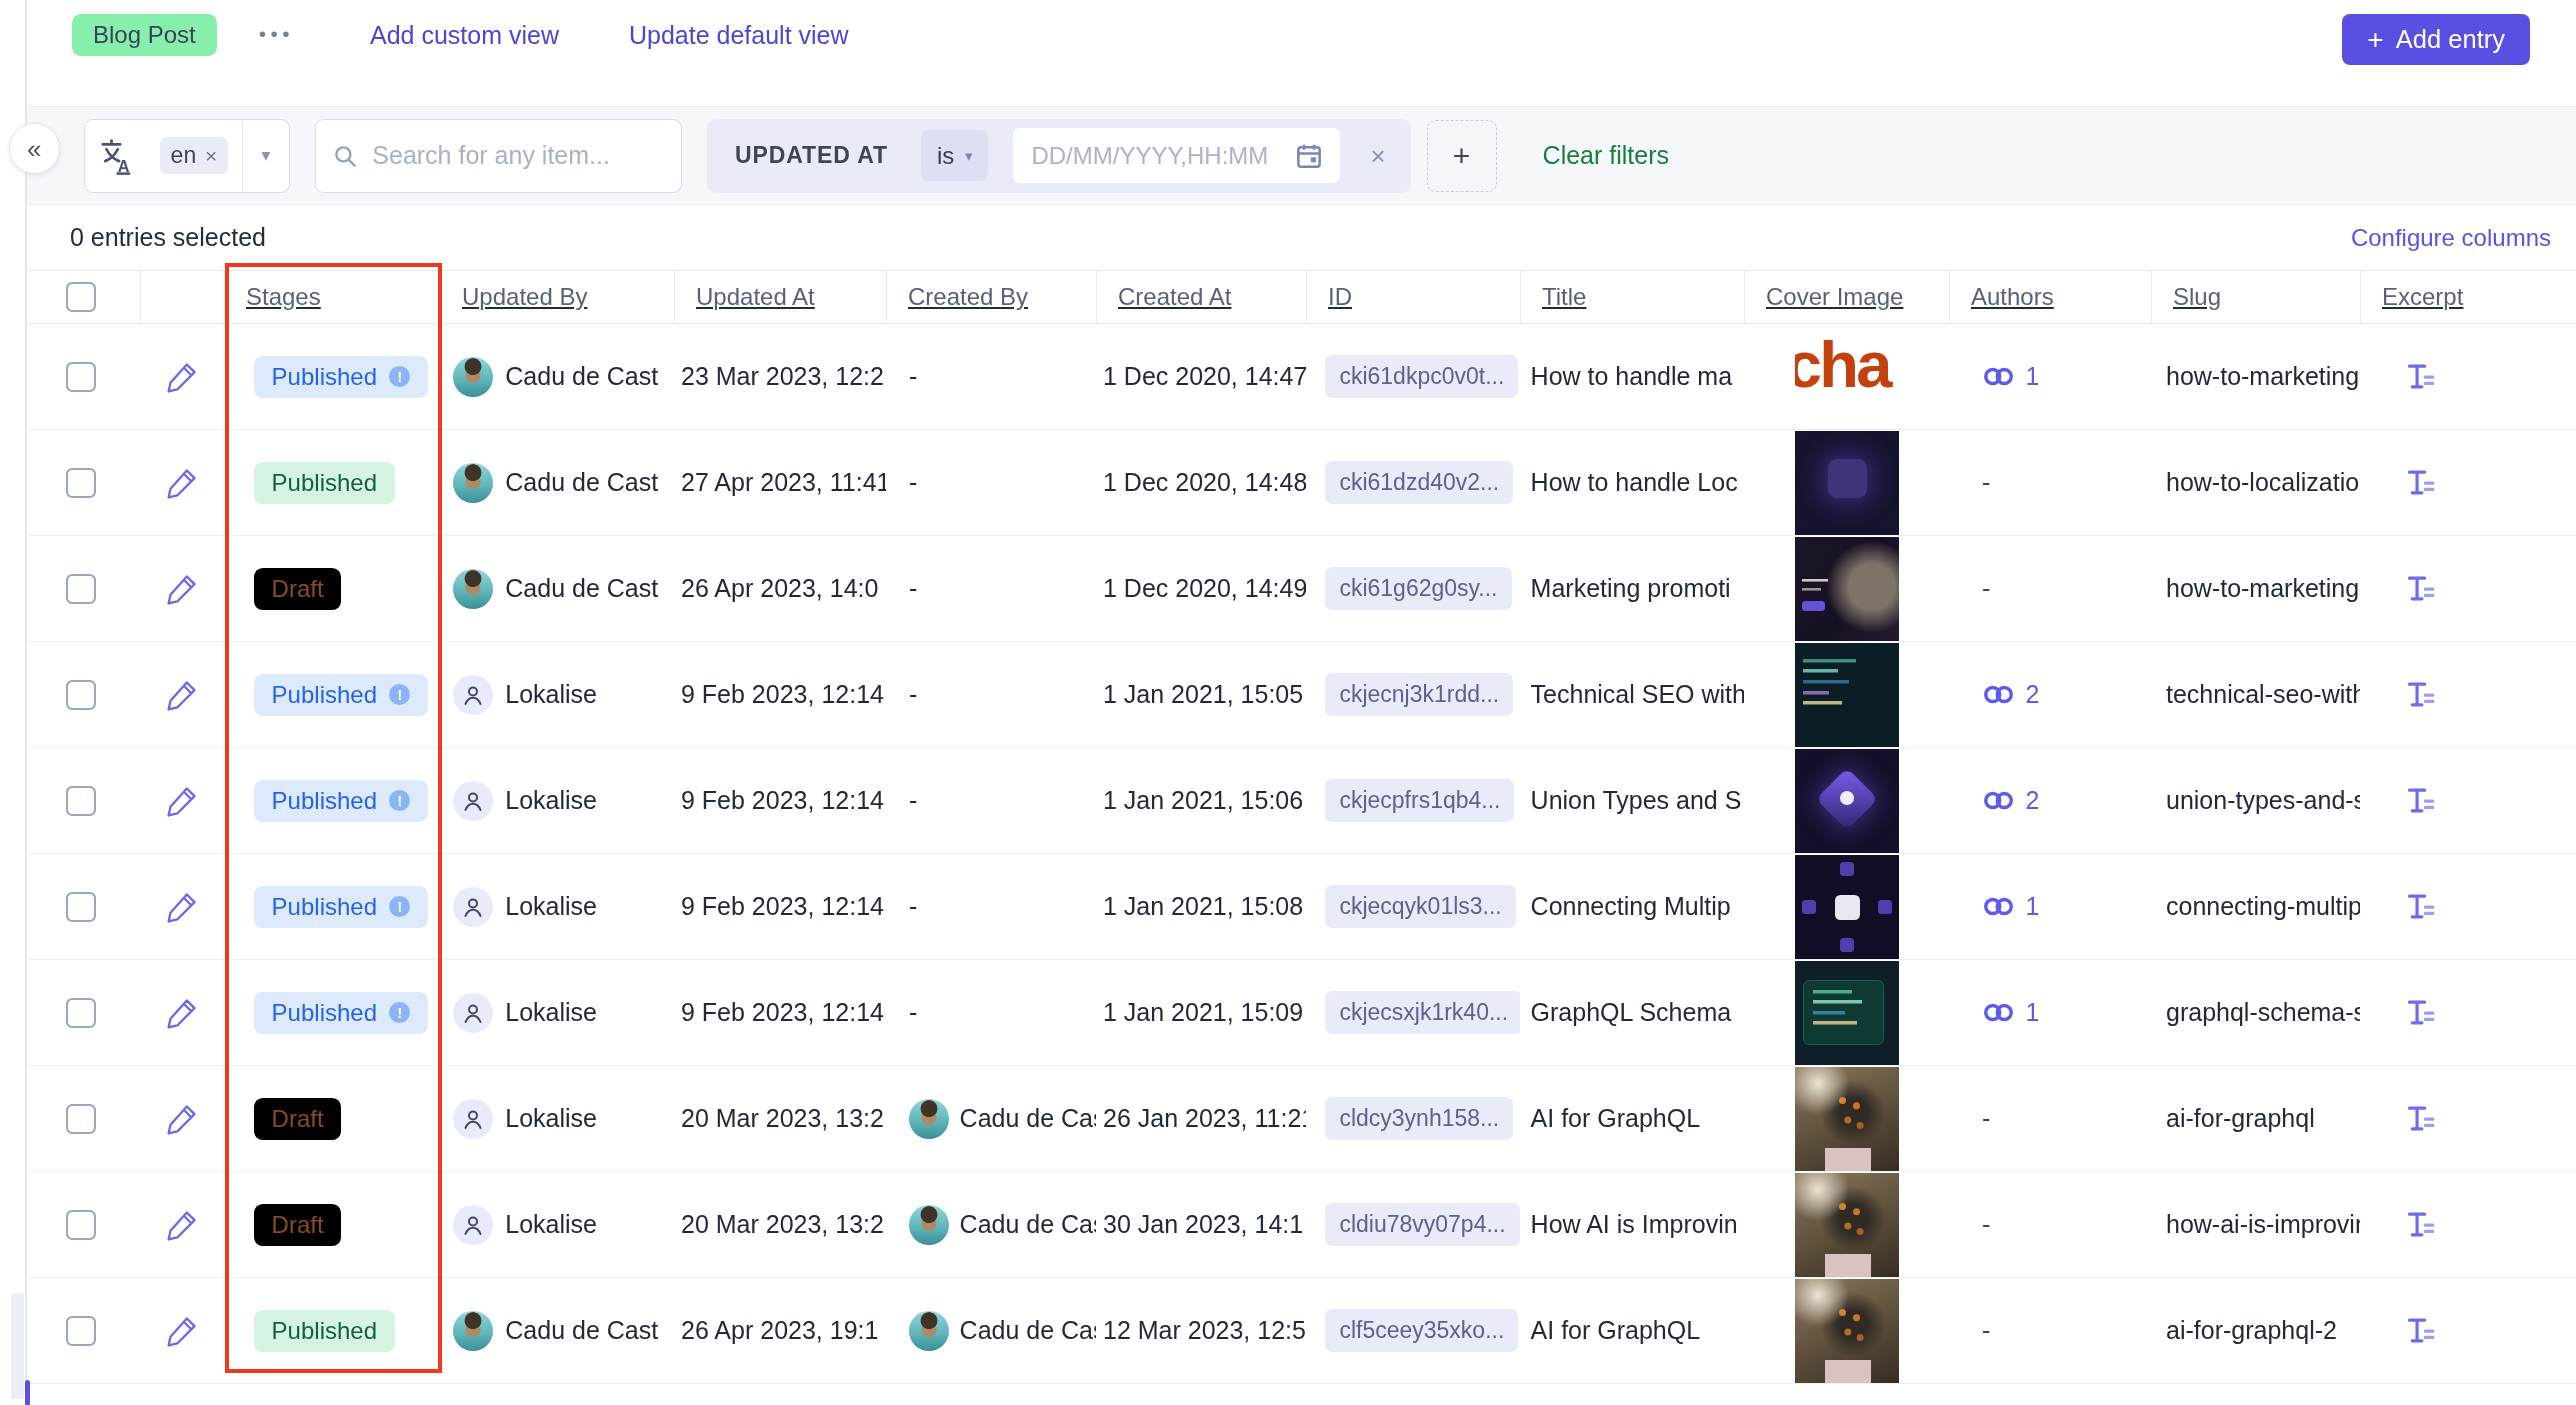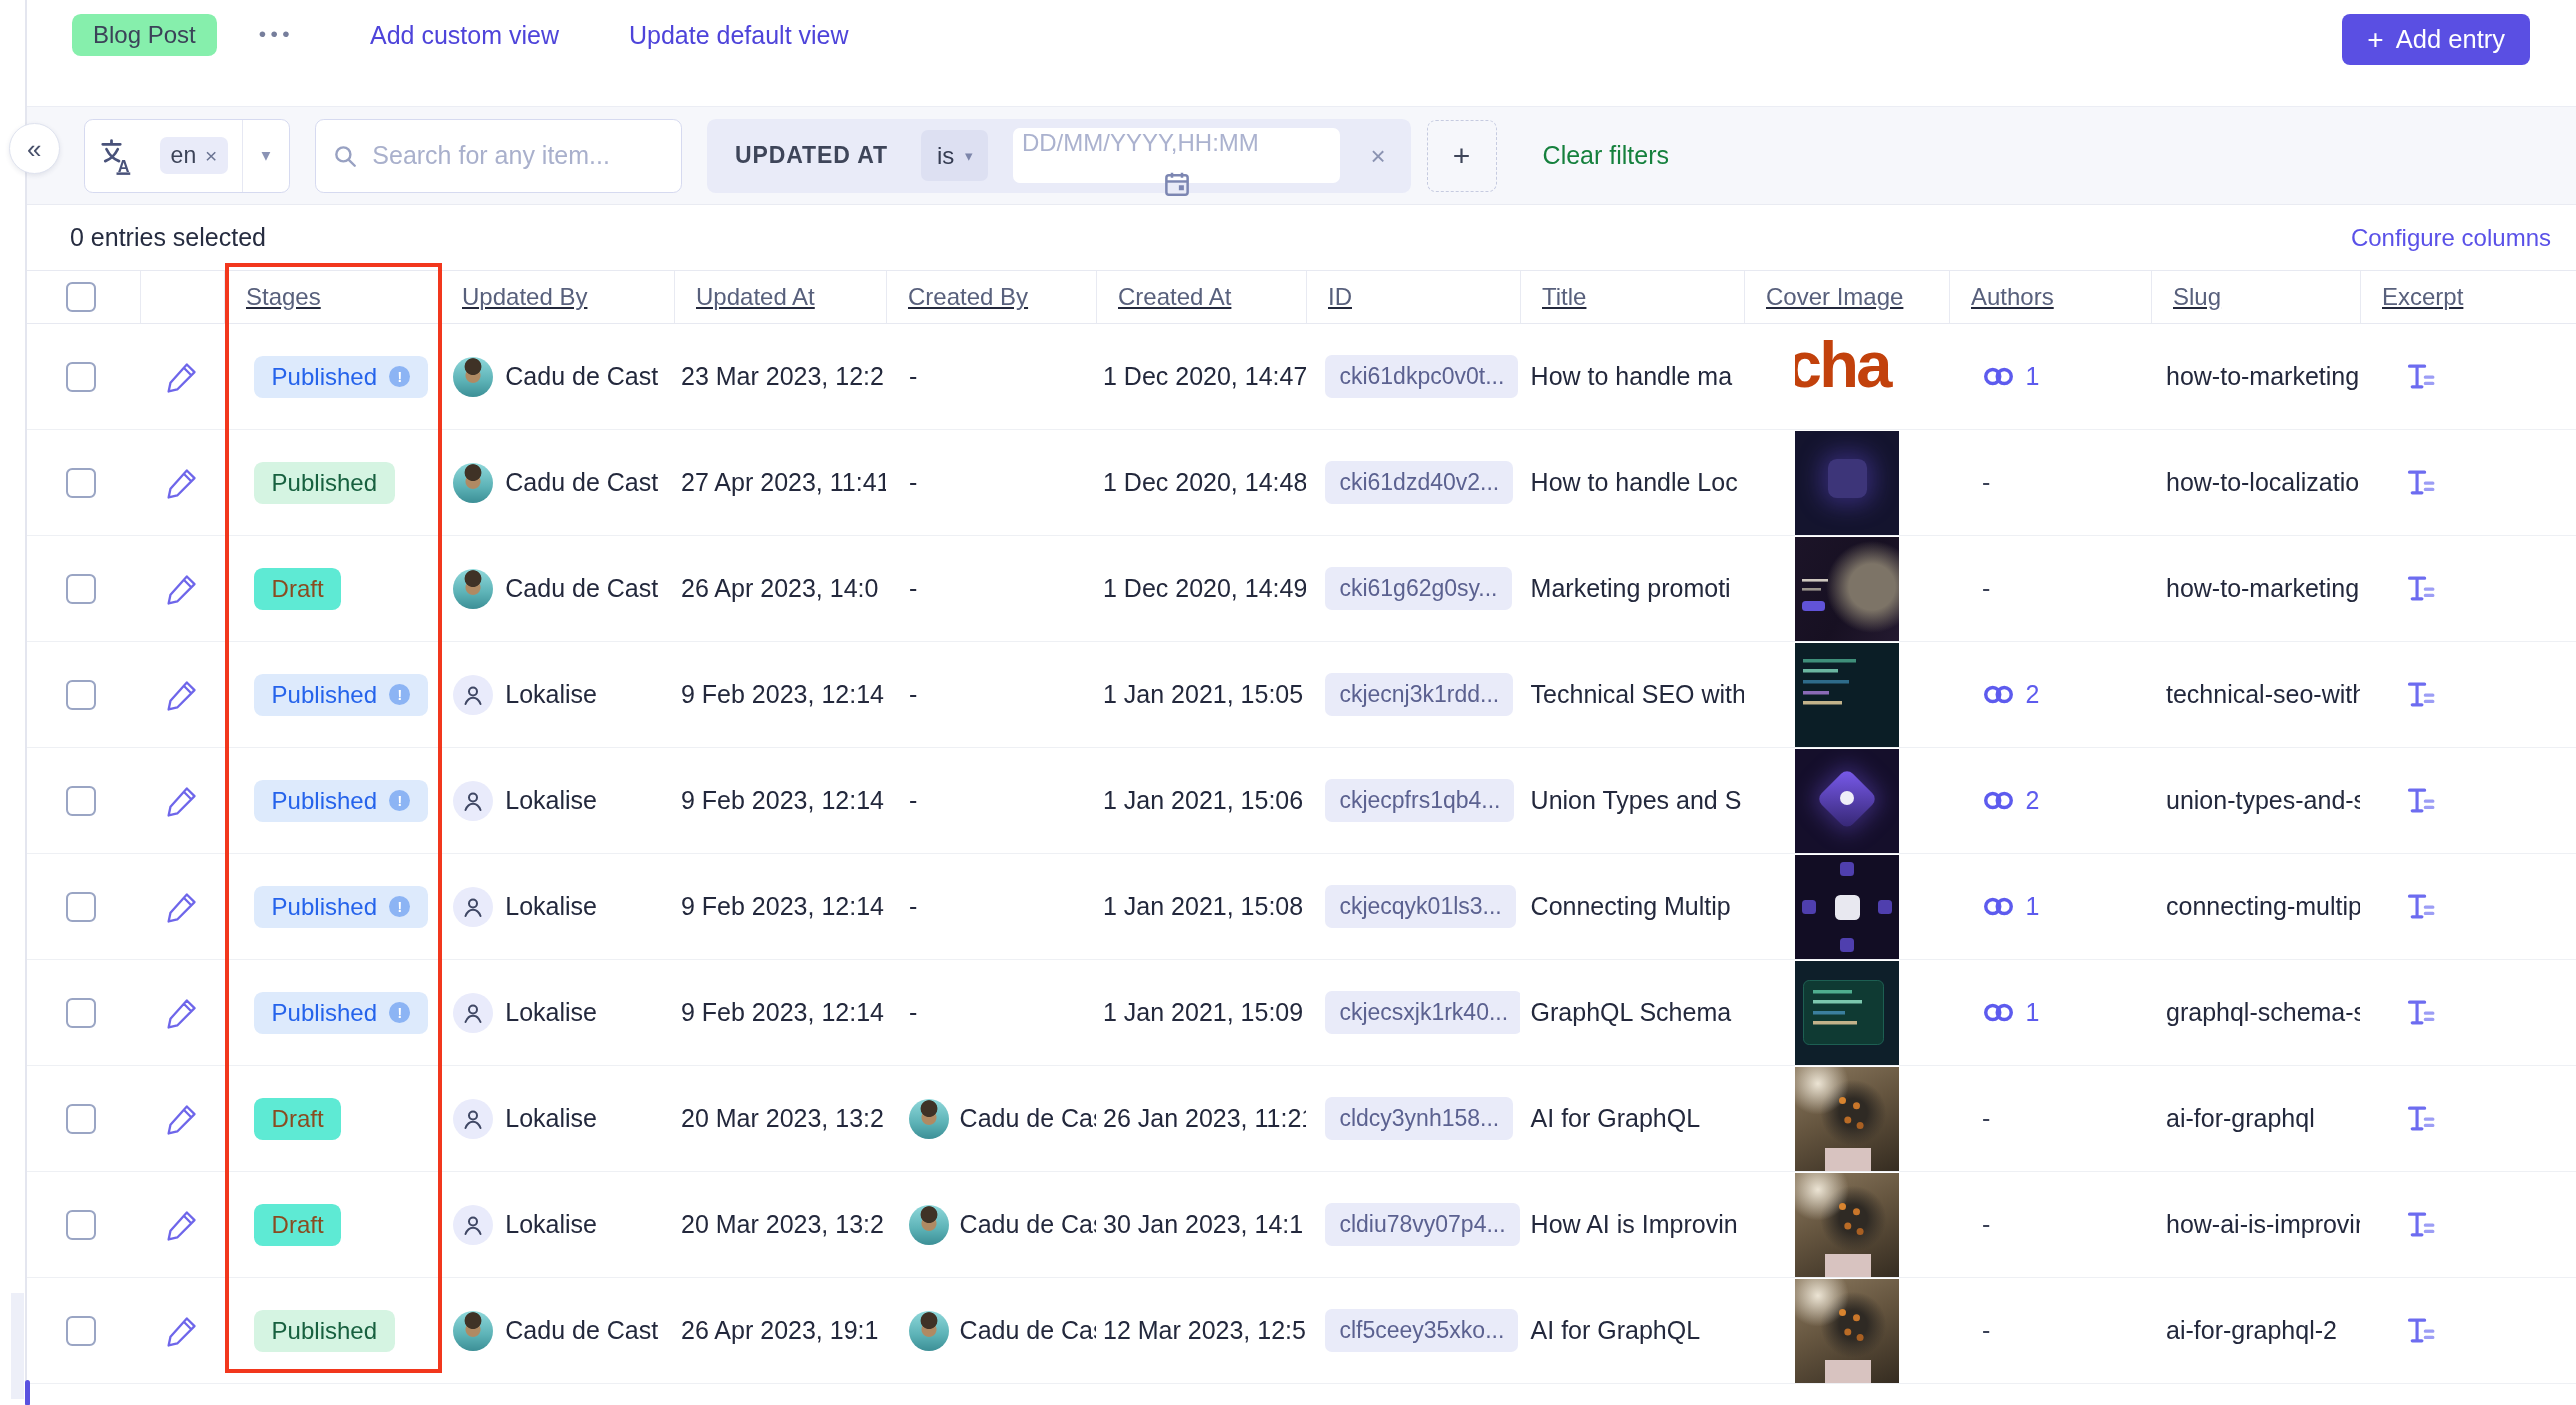--- a/index.html
+++ b/index.html
@@ -65,21 +65,21 @@
     padding:0 25px 0 28px;box-sizing:border-box;
   }
   .updated-label{font-size:23px;font-weight:600;letter-spacing:0.9px;color:#3e4559;}
   .op-chip{
     margin-left:33px;background:#dde0f2;border-radius:7px;height:51px;display:flex;align-items:center;gap:10.6px;
     padding:0 16px;font-size:24px;color:#353c52;cursor:pointer;
   }
   .op-chip .caret{color:#7d86aa;font-size:15px;}
   .date-input{
     margin-left:25px;width:327px;height:55px;background:#fff;border-radius:7px;display:flex;align-items:center;
-    padding:0 16px;box-sizing:border-box;gap:10.6px;flex-direction:column;
+    padding:0 16px;box-sizing:border-box;gap:10.6px;
   }
   .date-input input{border:none;outline:none;flex:1;font-size:24px;color:#3c4358;background:transparent;min-width:0;font-family:"Liberation Sans", sans-serif;}
   .date-input input::placeholder{color:#abb2cf;}
   .filter-x{margin-left:30px;color:#8b93b2;font-size:26px;cursor:pointer;line-height:1;}
   .add-filter{
     margin-left:16px;width:70px;height:72px;border:1.8px dashed #c6cbe0;border-radius:8.8px;background:transparent;
     color:#3e4559;font-size:30px;display:flex;align-items:center;justify-content:center;cursor:pointer;box-sizing:border-box;
   }
   .clear-filters{margin-left:46px;color:#15803d;font-size:25px;font-weight:500;cursor:pointer;text-decoration:none;}
 
@@ -105,21 +105,21 @@
   .td{display:flex;align-items:center;overflow:hidden;white-space:nowrap;box-sizing:border-box;padding-right:5.3px;}
   .cell-text{font-size:25px;color:#23283c;}
   .td-check,.th-check{padding-left:40px;}
   .checkbox{width:30px;height:30px;border:2.2px solid #9aa5c4;border-radius:6.2px;background:#fff;flex-shrink:0;cursor:pointer;box-sizing:border-box;}
   .td-edit{padding-left:24px;}
   .pencil{width:37px;height:37px;cursor:pointer;display:inline-flex;}
   .td-stage{padding-left:30px;}
   .badge{display:inline-flex;align-items:center;gap:12.3px;height:42px;padding:0 17.6px;border-radius:8.8px;font-size:24px;font-weight:500;}
   .badge-published-info{background:#ddeafc;color:#2563eb;}
   .badge-published{background:#d5f4e2;color:#17603f;}
-  .badge-draft{background:#5eead4;color:#8a4b21;}
+  .badge-draft{background:#000000;color:#8a4b21;}
   .badge-info{width:21px;height:21px;border-radius:50%;background:#8cb4f4;color:#fff;font-size:14px;font-weight:700;
     display:inline-flex;align-items:center;justify-content:center;cursor:pointer;}
   .td-ub{padding-left:13px;gap:12.3px;}
   .td-cb{padding-left:23px;gap:10.6px;}
   .av{width:40px;height:40px;border-radius:50%;flex-shrink:0;display:inline-flex;align-items:center;justify-content:center;overflow:hidden;background:#e9ebfb;}
   .av-cadu{
     background:
       radial-gradient(circle at 50% 24%, #3f3226 0 8px, rgba(0,0,0,0) 8.8px),
       radial-gradient(circle at 50% 46%, #b08a63 0 7px, rgba(0,0,0,0) 8px),
       linear-gradient(180deg,#8fd8da 0%,#5cb2b6 60%,#3c8f96 100%);

